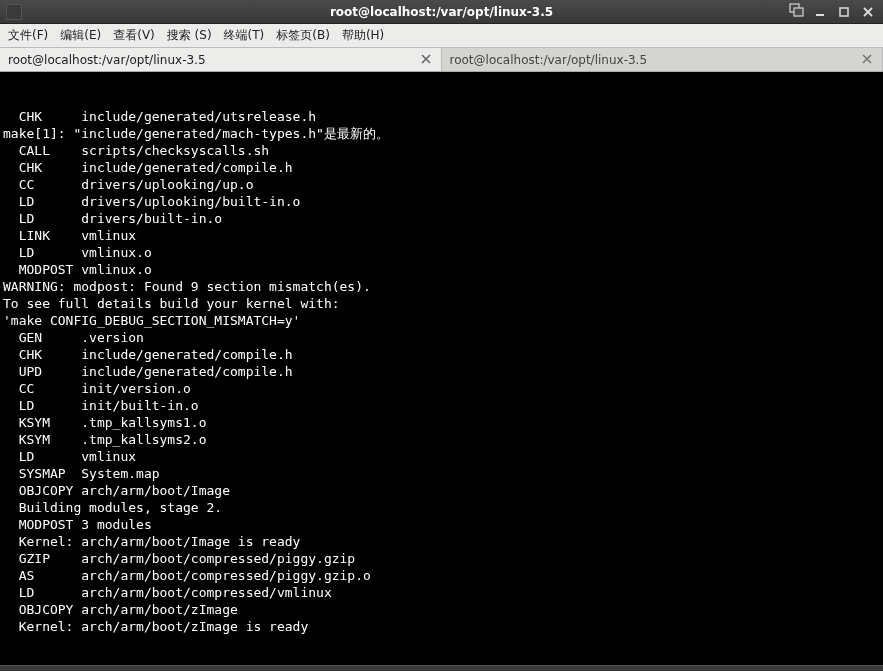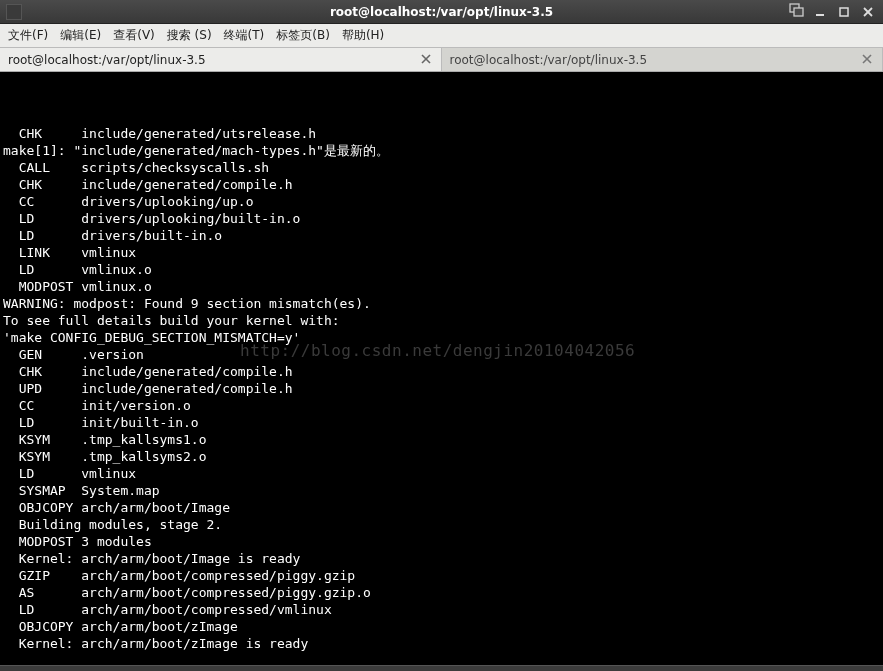--- a/index.html
+++ b/index.html
@@ -183,18 +183,17 @@
     <span class="tab-close">
       <svg width="10" height="10" viewBox="0 0 10 10">
           <line x1="1" y1="1" x2="9" y2="9" stroke="#777" stroke-width="1.6"></line>
           <line x1="9" y1="1" x2="1" y2="9" stroke="#777" stroke-width="1.6"></line>
         </svg>
     </span>
   </div>
 </div>
 
 <div class="terminal">
-  <div class="watermark">http://blog.csdn.net/dengjin20104042056</div>
   <div id="term-lines"><div class="line">  CHK     include/generated/utsrelease.h</div><div class="line">make[1]: "include/generated/mach-types.h"是最新的。</div><div class="line">  CALL    scripts/checksyscalls.sh</div><div class="line">  CHK     include/generated/compile.h</div><div class="line">  CC      drivers/uplooking/up.o</div><div class="line">  LD      drivers/uplooking/built-in.o</div><div class="line">  LD      drivers/built-in.o</div><div class="line">  LINK    vmlinux</div><div class="line">  LD      vmlinux.o</div><div class="line">  MODPOST vmlinux.o</div><div class="line">WARNING: modpost: Found 9 section mismatch(es).</div><div class="line">To see full details build your kernel with:</div><div class="line">'make CONFIG_DEBUG_SECTION_MISMATCH=y'</div><div class="line">  GEN     .version</div><div class="line">  CHK     include/generated/compile.h</div><div class="line">  UPD     include/generated/compile.h</div><div class="line">  CC      init/version.o</div><div class="line">  LD      init/built-in.o</div><div class="line">  KSYM    .tmp_kallsyms1.o</div><div class="line">  KSYM    .tmp_kallsyms2.o</div><div class="line">  LD      vmlinux</div><div class="line">  SYSMAP  System.map</div><div class="line">  OBJCOPY arch/arm/boot/Image</div><div class="line">  Building modules, stage 2.</div><div class="line">  MODPOST 3 modules</div><div class="line">  Kernel: arch/arm/boot/Image is ready</div><div class="line">  GZIP    arch/arm/boot/compressed/piggy.gzip</div><div class="line">  AS      arch/arm/boot/compressed/piggy.gzip.o</div><div class="line">  LD      arch/arm/boot/compressed/vmlinux</div><div class="line">  OBJCOPY arch/arm/boot/zImage</div><div class="line">  Kernel: arch/arm/boot/zImage is ready</div></div>
   
 </div>
 
 <div class="bottom-edge"></div>
 
 </body></html>

